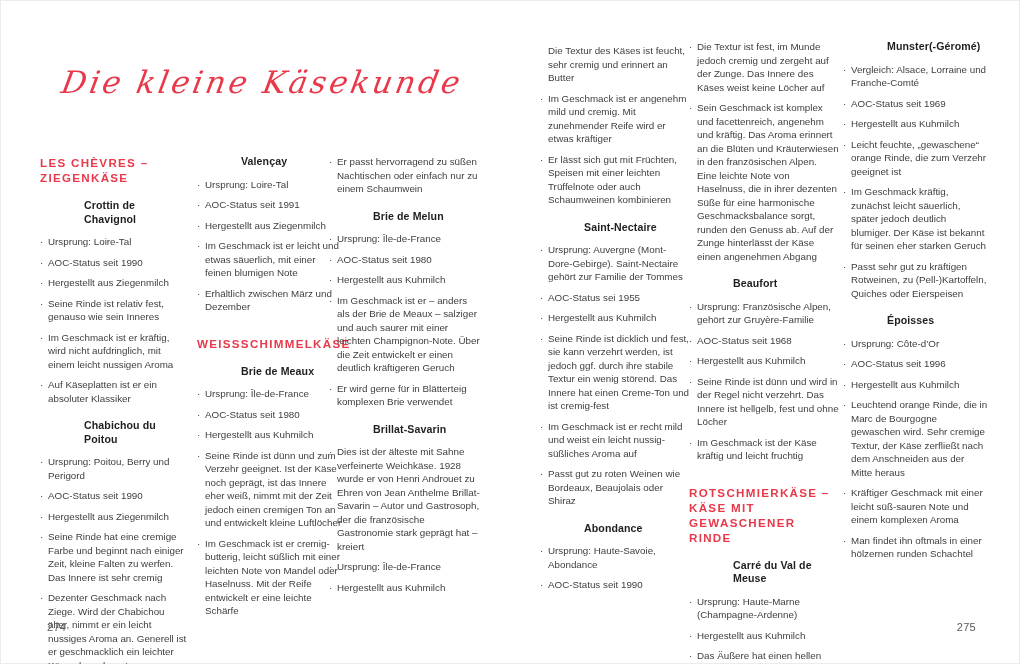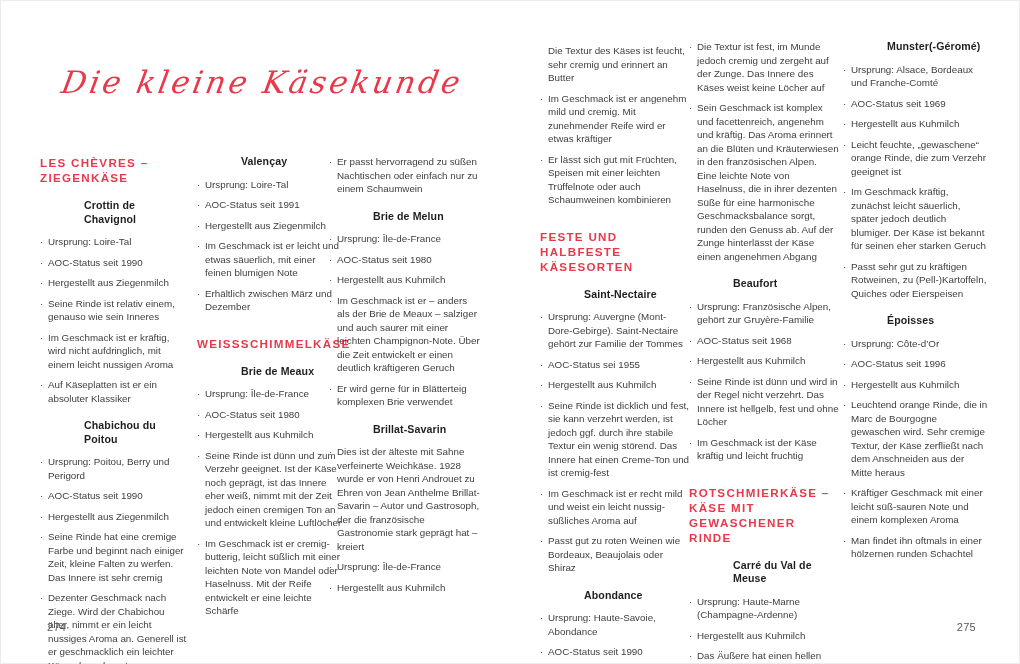--- a/index.html
+++ b/index.html
@@ -49,21 +49,21 @@
 
 <div class="spread">
   <h1 class="script-title">Die kleine Käsekunde</h1>
 
   <div class="col" id="col-1">
       <div class="section-heading">LES CHÈVRES – ZIEGENKÄSE</div>
       <div class="cheese-name">Crottin de Chavignol</div>
       <div class="bullet">Ursprung: Loire-Tal</div>
       <div class="bullet">AOC-Status seit 1990</div>
       <div class="bullet">Hergestellt aus Ziegenmilch</div>
-      <div class="bullet">Seine Rinde ist relativ einem, genauso wie sein Inneres</div>
+      <div class="bullet">Seine Rinde ist relativ fest, genauso wie sein Inneres</div>
       <div class="bullet">Im Geschmack ist er kräftig, wird nicht aufdringlich, mit einem leicht nussigen Aroma</div>
       <div class="bullet">Auf Käseplatten ist er ein absoluter Klassiker</div>
       <div class="cheese-name">Chabichou du Poitou</div>
       <div class="bullet">Ursprung: Poitou, Berry und Perigord</div>
       <div class="bullet">AOC-Status seit 1990</div>
       <div class="bullet">Hergestellt aus Ziegenmilch</div>
       <div class="bullet">Seine Rinde hat eine cremige Farbe und beginnt nach einiger Zeit, kleine Falten zu werfen. Das Innere ist sehr cremig</div>
       <div class="bullet">Dezenter Geschmack nach Ziege. Wird der Chabichou älter, nimmt er ein leicht nussiges Aroma an. Generell ist er geschmacklich ein leichter Käse, der sehr gut zu Schaumweinen passt</div>
     </div>
   <div class="col" id="col-2">
@@ -91,21 +91,20 @@
       <div class="bullet">Er wird gerne für in Blätterteig komplexen Brie verwendet</div>
       <div class="cheese-name">Brillat-Savarin</div>
       <div class="bullet">Dies ist der älteste mit Sahne verfeinerte Weichkäse. 1928 wurde er von Henri Androuet zu Ehren von Jean Anthelme Brillat-Savarin – Autor und Gastrosoph, der die französische Gastronomie stark geprägt hat – kreiert</div>
       <div class="bullet">Ursprung: Île-de-France</div>
       <div class="bullet">Hergestellt aus Kuhmilch</div>
     </div>
   <div class="col" id="col-4">
       <div class="plain">Die Textur des Käses ist feucht, sehr cremig und erinnert an Butter</div>
       <div class="bullet">Im Geschmack ist er angenehm mild und cremig. Mit zunehmender Reife wird er etwas kräftiger</div>
       <div class="bullet">Er lässt sich gut mit Früchten, Speisen mit einer leichten Trüffelnote oder auch Schaumweinen kombinieren</div>
-      <div class="section-heading">FESTE UND HALBFESTE KÄSESORTEN</div>
       <div class="cheese-name">Saint-Nectaire</div>
       <div class="bullet">Ursprung: Auvergne (Mont-Dore-Gebirge). Saint-Nectaire gehört zur Familie der Tommes</div>
       <div class="bullet">AOC-Status sei 1955</div>
       <div class="bullet">Hergestellt aus Kuhmilch</div>
       <div class="bullet">Seine Rinde ist dicklich und fest, sie kann verzehrt werden, ist jedoch ggf. durch ihre stabile Textur ein wenig störend. Das Innere hat einen Creme-Ton und ist cremig-fest</div>
       <div class="bullet">Im Geschmack ist er recht mild und weist ein leicht nussig-süßliches Aroma auf</div>
       <div class="bullet">Passt gut zu roten Weinen wie Bordeaux, Beaujolais oder Shiraz</div>
       <div class="cheese-name">Abondance</div>
       <div class="bullet">Ursprung: Haute-Savoie, Abondance</div>
       <div class="bullet">AOC-Status seit 1990</div>
@@ -120,21 +119,21 @@
       <div class="bullet">Seine Rinde ist dünn und wird in der Regel nicht verzehrt. Das Innere ist hellgelb, fest und ohne Löcher</div>
       <div class="bullet">Im Geschmack ist der Käse kräftig und leicht fruchtig</div>
       <div class="section-heading">ROTSCHMIERKÄSE – KÄSE MIT GEWASCHENER RINDE</div>
       <div class="cheese-name">Carré du Val de Meuse</div>
       <div class="bullet">Ursprung: Haute-Marne (Champagne-Ardenne)</div>
       <div class="bullet">Hergestellt aus Kuhmilch</div>
       <div class="bullet">Das Äußere hat einen hellen Orangeton, im Inneren ist der Käse cremefarben</div>
     </div>
   <div class="col" id="col-6">
       <div class="cheese-name">Munster(-Géromé)</div>
-      <div class="bullet">Ursprung: Alsace, Bordeaux und Franche-Comté</div>
+      <div class="bullet">Vergleich: Alsace, Lorraine und Franche-Comté</div>
       <div class="bullet">AOC-Status seit 1969</div>
       <div class="bullet">Hergestellt aus Kuhmilch</div>
       <div class="bullet">Leicht feuchte, „gewaschene“ orange Rinde, die zum Verzehr geeignet ist</div>
       <div class="bullet">Im Geschmack kräftig, zunächst leicht säuerlich, später jedoch deutlich blumiger. Der Käse ist bekannt für seinen eher starken Geruch</div>
       <div class="bullet">Passt sehr gut zu kräftigen Rotweinen, zu (Pell-)Kartoffeln, Quiches oder Eierspeisen</div>
       <div class="cheese-name">Époisses</div>
       <div class="bullet">Ursprung: Côte-d’Or</div>
       <div class="bullet">AOC-Status seit 1996</div>
       <div class="bullet">Hergestellt aus Kuhmilch</div>
       <div class="bullet">Leuchtend orange Rinde, die in Marc de Bourgogne gewaschen wird. Sehr cremige Textur, der Käse zerfließt nach dem Anschneiden aus der Mitte heraus</div>

